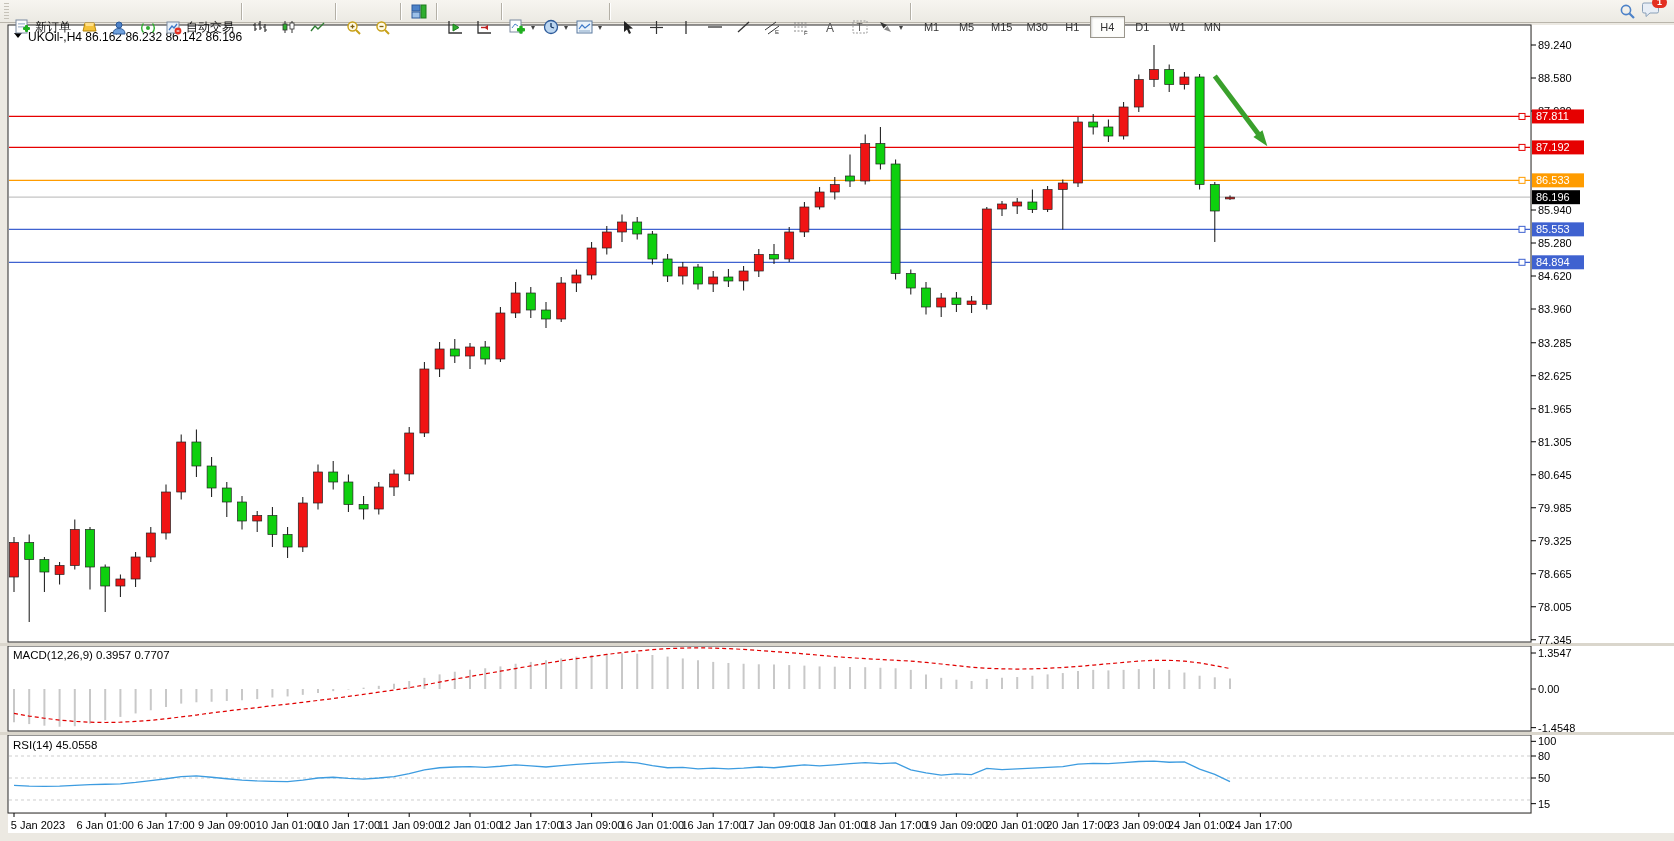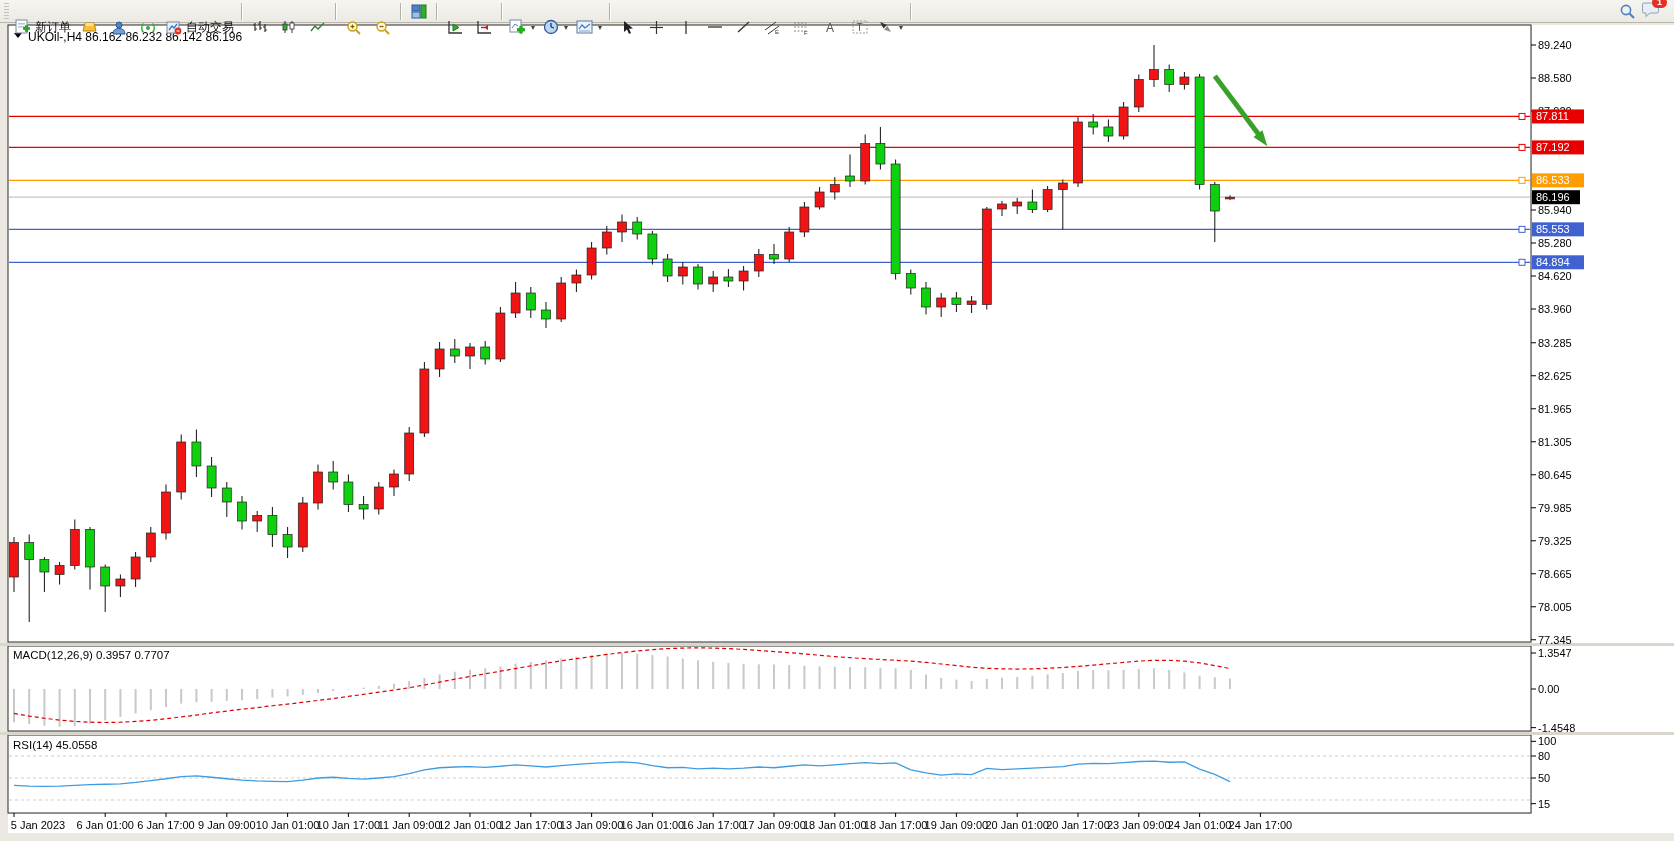--- a/index.html
+++ b/index.html
@@ -241,20 +241,31 @@
         <svg width="16" height="14">
             <polygon points="2,2 9,5 5.5,8.5" fill="#333"></polygon>
             <polygon points="13,12 6,9.5 9.5,6" fill="#888"></polygon>
           </svg>
         <span class="drop">▾</span>
       </div>
     </div>
 
     <span class="sep"></span>
 
+    <div class="grp" id="tf-group">
+        <div class="btn tf">M1</div>
+        <div class="btn tf">M5</div>
+        <div class="btn tf">M15</div>
+        <div class="btn tf">M30</div>
+        <div class="btn tf">H1</div>
+        <div class="btn tf active">H4</div>
+        <div class="btn tf">D1</div>
+        <div class="btn tf">W1</div>
+        <div class="btn tf">MN</div>
+      </div>
 
     <div class="spacer"></div>
 
     <div class="btn">
       <svg width="17" height="16">
           <circle cx="7" cy="7" r="4.6" fill="none" stroke="#4d82c8" stroke-width="1.6"></circle>
           <line x1="10.5" y1="10.5" x2="15" y2="15" stroke="#4d82c8" stroke-width="2.2"></line>
         </svg>
     </div>
     <div class="bubble-wrap">

